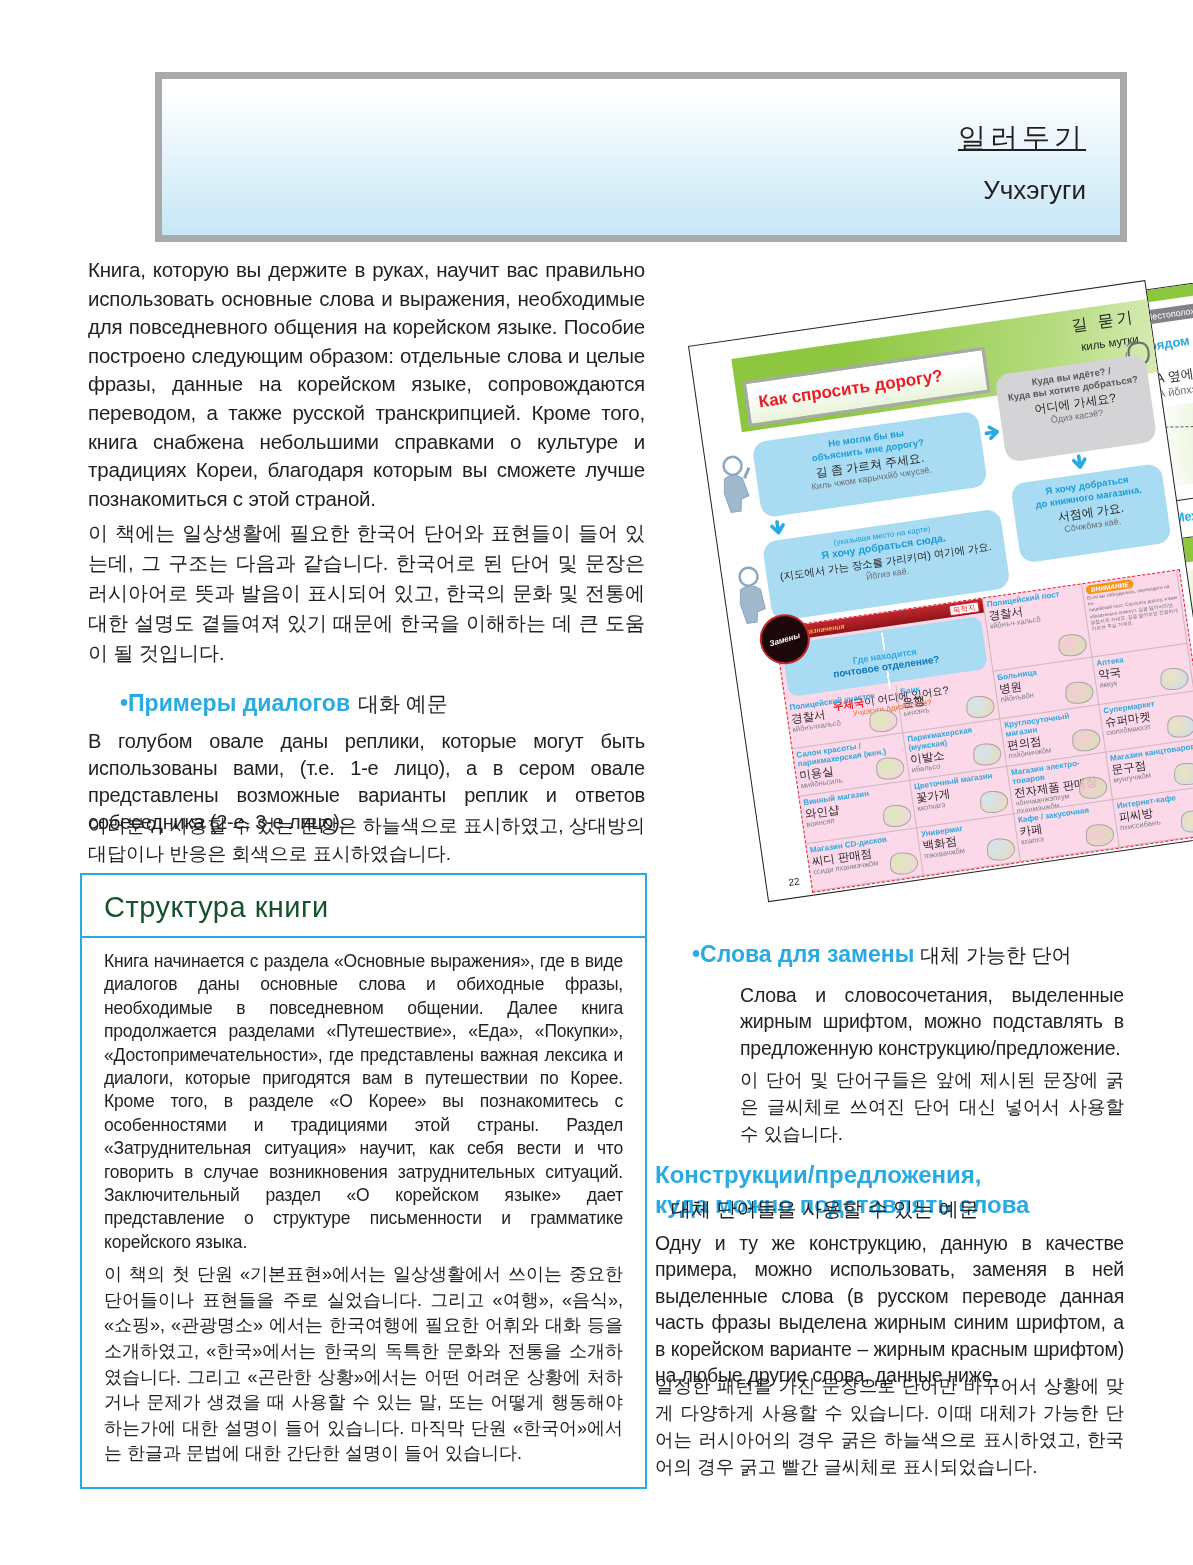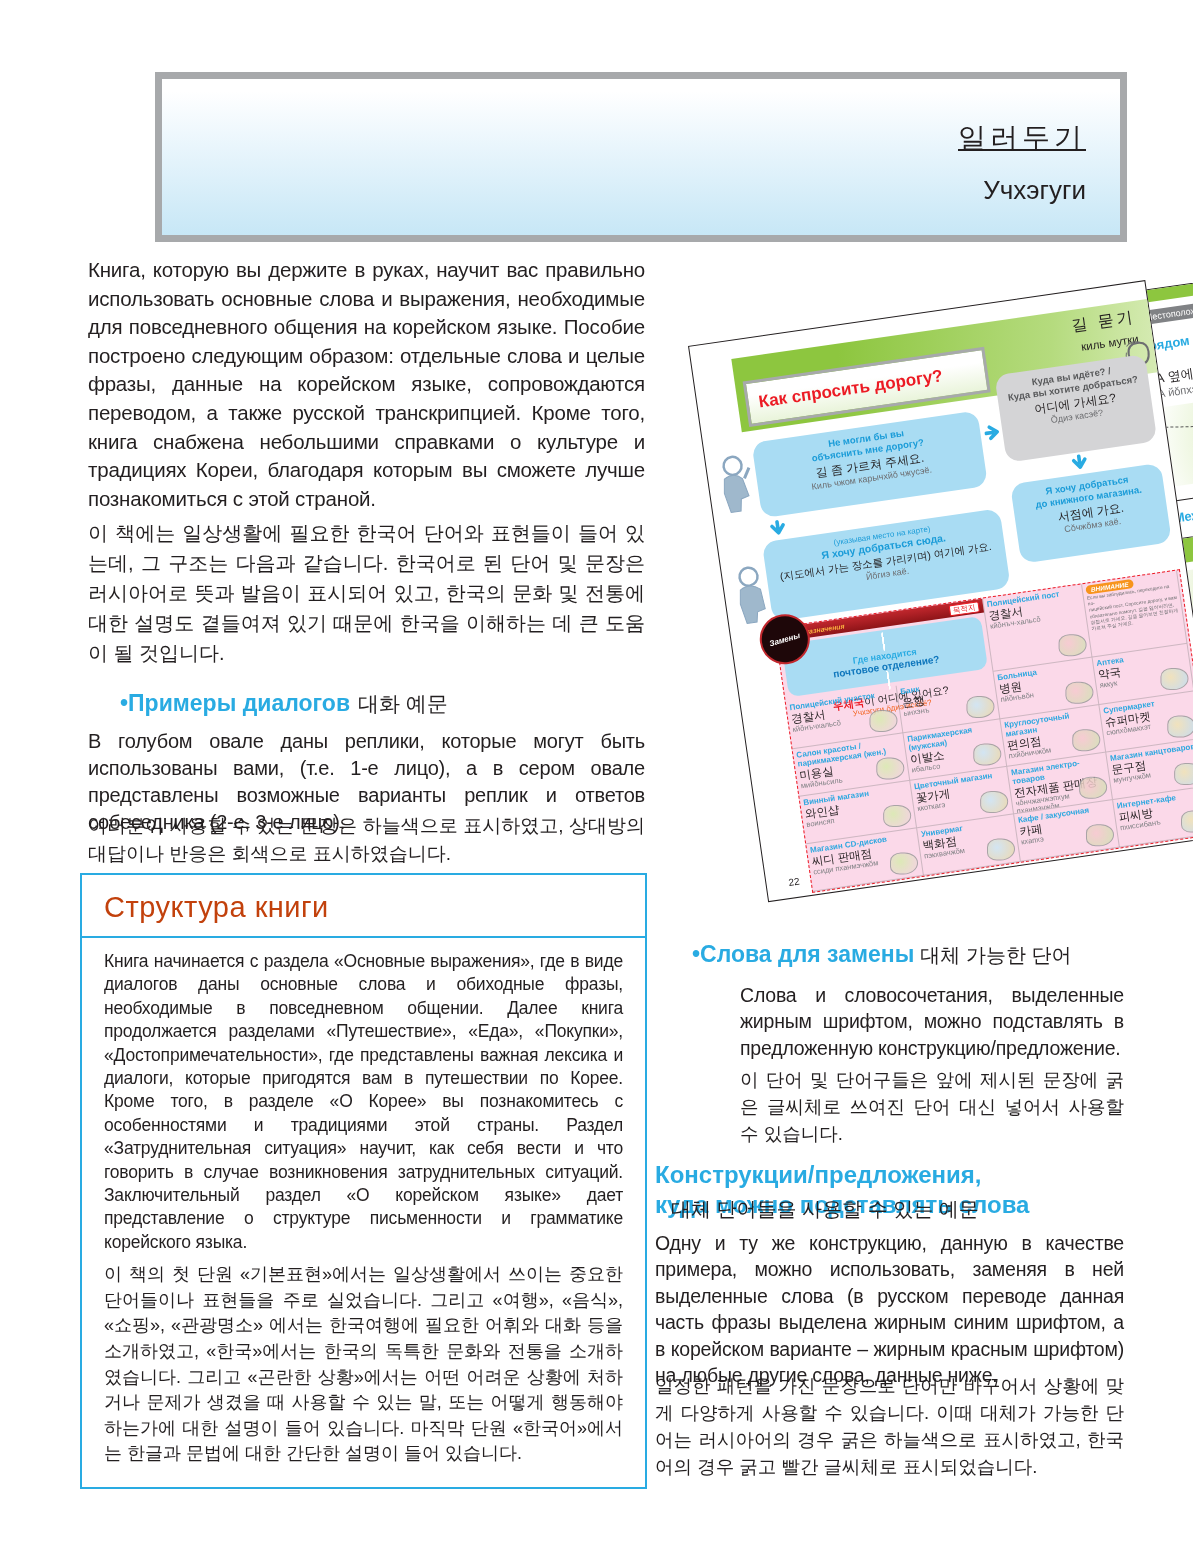--- a/index.html
+++ b/index.html
@@ -17,21 +17,21 @@
   .hdr-tr{right:34px;top:96px;font-size:26px;text-align:right;}
 
   
   .p-ru{font-size:20.5px;line-height:28.6px;letter-spacing:-0.2px;}
   .p-ko{font-size:20px;line-height:30px;}
   .sec-head{font-size:23px;font-weight:bold;color:#29ABE2;}
   .sec-head .ko{font-weight:normal;color:#231F20;font-size:21px;margin-left:8px;}
   .bullet{color:#29ABE2;}
 
   .sbox{left:80px;top:873px;width:519px;border:2px solid #29ABE2;padding:16px 22px 20px 22px;}
-  .sbox-title{font-size:29px;color:#c2410c;letter-spacing:0.5px;}
+  .sbox-title{font-size:29px;color:#14532d;letter-spacing:0.5px;}
   .sbox-ko{font-size:25px;margin-top:4px;}
   .sbox-rule{border:none;border-top:2px solid #29ABE2;margin:12px -22px 12px -22px;}
   .sbox-ru{font-size:17.5px;line-height:23.4px;letter-spacing:-0.2px;}
   .sbox-kotx{font-size:18px;line-height:25.6px;margin-top:8px;}
 
   
   .r-head{font-size:23px;font-weight:bold;color:#29ABE2;}
   .r-head .ko{font-weight:normal;color:#231F20;font-size:20px;margin-left:6px;}
   .r-body{font-size:19.5px;line-height:26.4px;letter-spacing:-0.2px;}
   .r-ko{font-size:18.5px;line-height:27px;}

